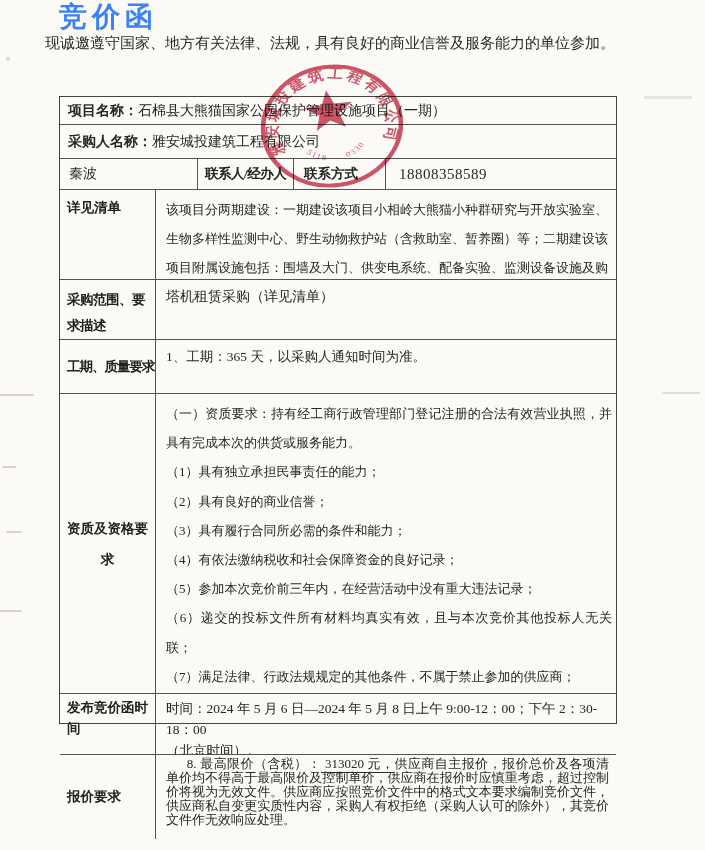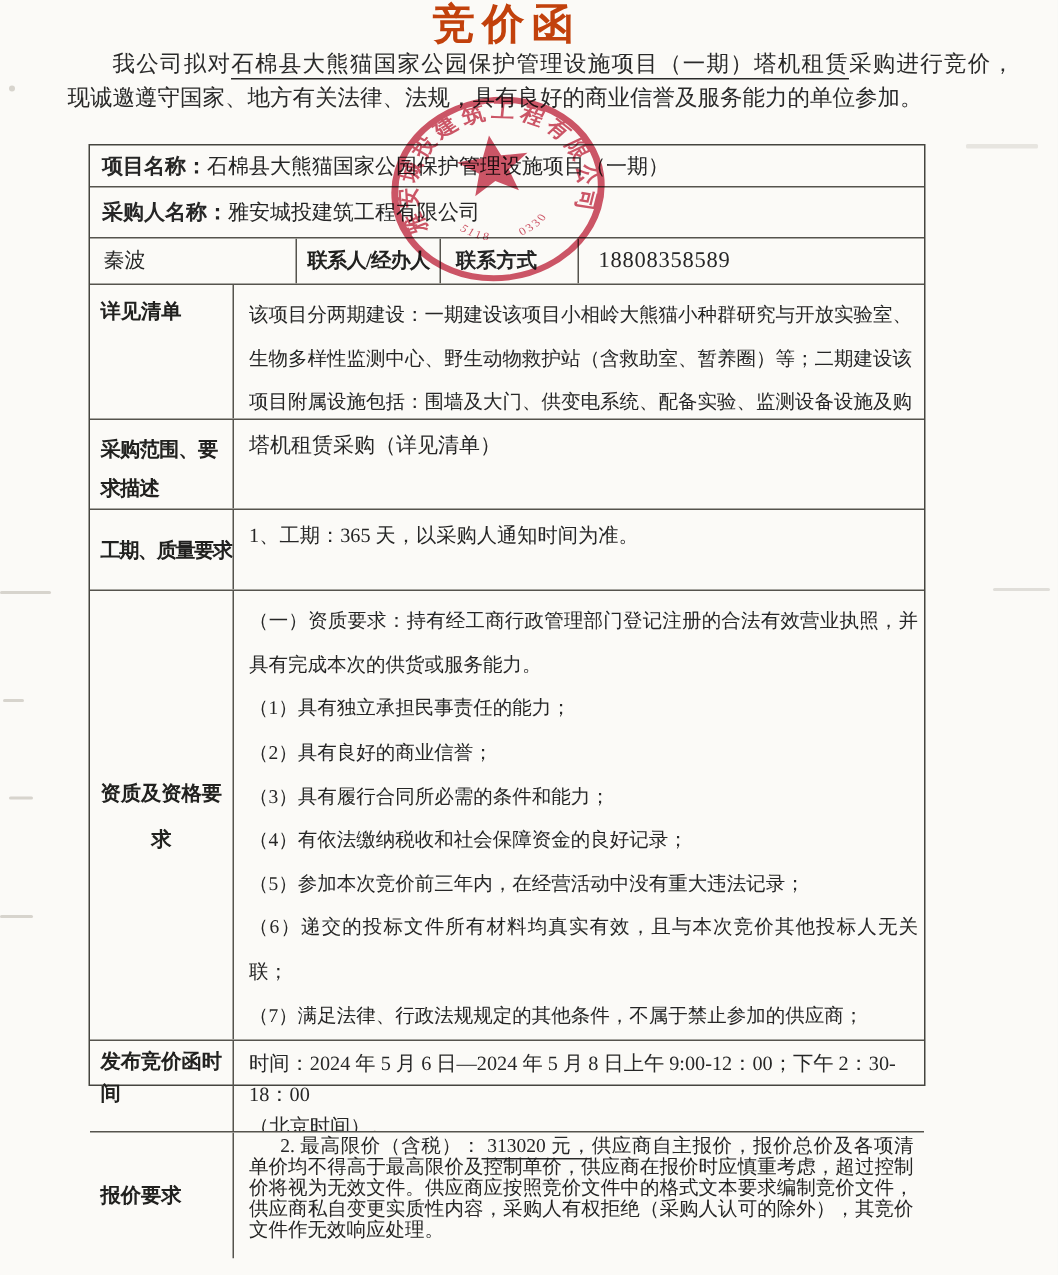--- a/index.html
+++ b/index.html
@@ -11,22 +11,22 @@
     position:relative;
     overflow:hidden;
   }
   .page{
     position:absolute;left:0;top:0;width:705px;height:850px;
     background:#fbfaf7;
   }
   
   .doc-title{
     position:absolute;left:59px;top:2px;width:558px;
-    text-align:center;font-size:28px;line-height:30px;font-weight:bold;
-    letter-spacing:5px;color:#c2410c;
+    font-size:28px;line-height:30px;font-weight:bold;
+    letter-spacing:5px;color:#3b82f6;
   }
   
   .intro{
     position:absolute;left:45px;top:32px;width:631px;
     font-size:15px;line-height:22.5px;color:#2a2a2a;
   }
   .intro-line1{text-align:justify;text-align-last:justify;}
   .intro-line1 .lead{padding-left:2em;}
   .u{border-bottom:1px solid #2a2a2a;padding-bottom:1px;}
   
@@ -83,21 +83,20 @@
   .art{position:absolute;background:#b9b5ac;opacity:.55;border-radius:1px;}
 </style>
 </head>
 <body>
 
 <div class="page">
 
   <div class="doc-title">竞价函</div>
 
   <div class="intro">
-    <div class="intro-line1"><span class="lead">我公司拟对</span><span class="u">石棉县大熊猫国家公园保护管理设施项目（一期）塔机租赁</span><span>采购进行竞价，</span></div>
     <div class="intro-line2">现诚邀遵守国家、地方有关法律、法规，具有良好的商业信誉及服务能力的单位参加。</div>
   </div>
 
   <div class="tbl">
 
     <div class="row r1 first">
       <div class="cell content vcenter">
         <b class="inl">项目名称：</b>
         <span>石棉县大熊猫国家公园保护管理设施项目（一期）</span>
       </div>
@@ -152,21 +151,21 @@
       <div class="cell lblcol">发布竞价函时间</div>
       <div class="cell content">
         <div>时间：2024 年 5 月 6 日—2024 年 5 月 8 日上午 9:00-12：00；下午 2：30-18：00</div>
         <div>（北京时间）。</div>
       </div>
     </div>
 
     <div class="row r9">
       <div class="cell lblcol vcenter">报价要求</div>
       <div class="cell content">
-        <div class="quote-p"><span>2. 最高限价（含税）：</span><span class="u"> 313020 元，</span><span>供应商自主报价，报价总价及各项清单价均不得高于最高限价及控制单价，供应商在报价时应慎重考虑，超过控制价将视为无效文件。供应商应按照竞价文件中的格式文本要求编制竞价文件，供应商私自变更实质性内容，采购人有权拒绝（采购人认可的除外），其竞价文件作无效响应处理。</span></div>
+        <div class="quote-p"><span>8. 最高限价（含税）：</span><span class="u"> 313020 元，</span><span>供应商自主报价，报价总价及各项清单价均不得高于最高限价及控制单价，供应商在报价时应慎重考虑，超过控制价将视为无效文件。供应商应按照竞价文件中的格式文本要求编制竞价文件，供应商私自变更实质性内容，采购人有权拒绝（采购人认可的除外），其竞价文件作无效响应处理。</span></div>
       </div>
     </div>
 
   </div>
 
   <svg class="stamp" viewBox="0 0 160 160" aria-hidden="true">
     <circle cx="80" cy="80" r="69" fill="none" stroke="#c93f54" stroke-width="4.6"></circle>
     <defs>
       <path id="arcTop" d="M 30.2,103.2 A 55,55 0 1 1 129.8,103.2" fill="none"></path>
       <path id="arcBot" d="M 49.4,105.7 A 40,40 0 0 0 110.6,105.7" fill="none"></path>

